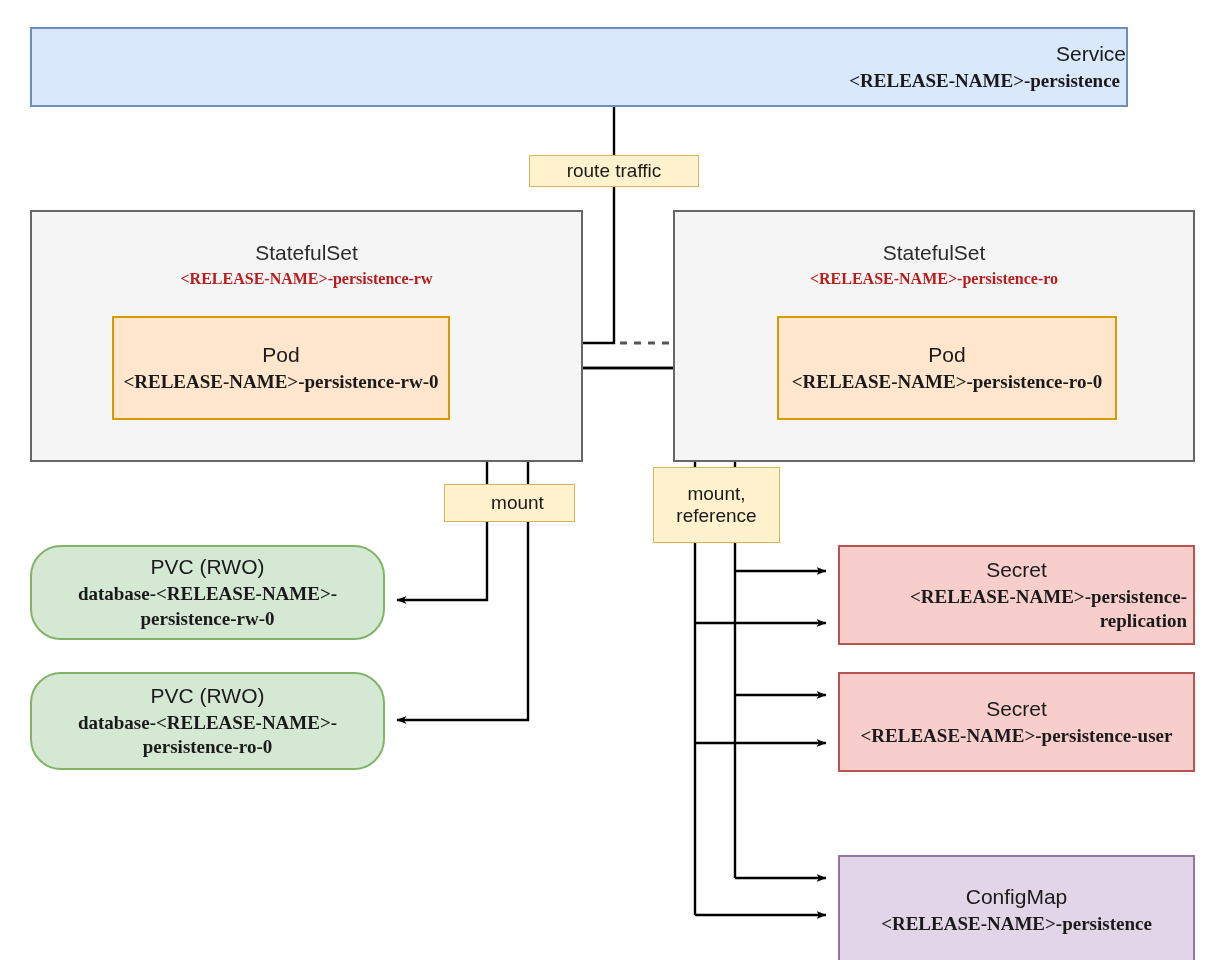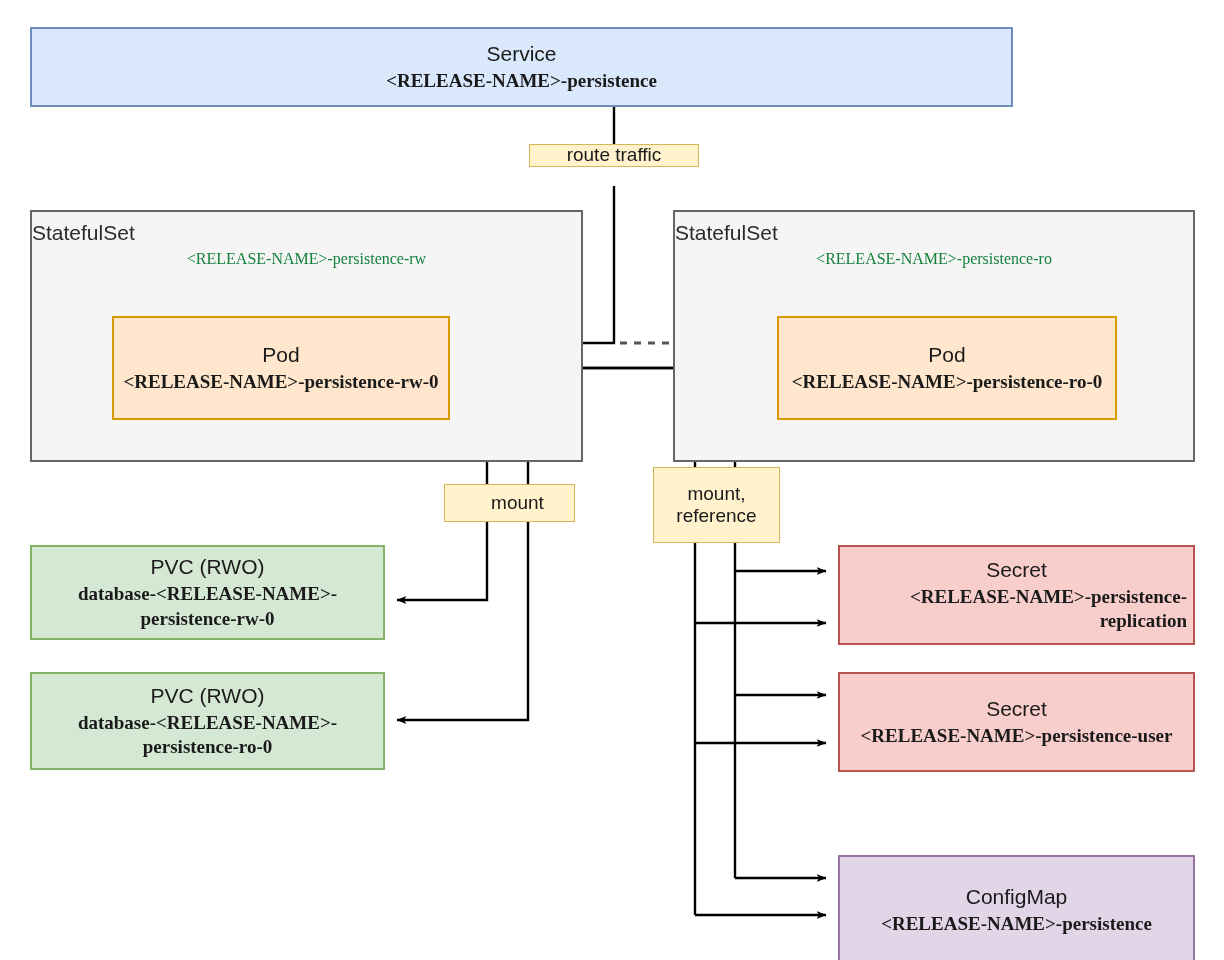--- a/index.html
+++ b/index.html
@@ -53,31 +53,32 @@
     margin-top: 3px;
     padding: 0 6px;
   }
   .group {
     position: absolute;
     box-sizing: border-box;
     border: 2px solid #666666;
     background: #f5f5f5;
   }
   .group .g-title {
+    text-align: center;
     font-size: 21px;
     color: #2b2b2b;
-    margin-top: 8px;
+    margin-top: 28px;
     line-height: 1.2;
   }
   .group .g-subtitle {
     text-align: center;
     font-family: "Liberation Serif", serif;
     font-size: 16px;
-    font-weight: normal;
-    color: #15803d;
+    font-weight: bold;
+    color: #b91c1c;
     margin-top: 4px;
     line-height: 1.25;
   }
   .edge-label {
     position: absolute;
     box-sizing: border-box;
     background: #fff2cc;
     border: 1px solid #d6b656;
     color: #1a1a1a;
     font-size: 19px;
@@ -85,21 +86,21 @@
     display: flex;
     flex-direction: column;
     align-items: center;
     justify-content: center;
     text-align: center;
     z-index: 5;
   }
   
   .n-service   { background: #dae8fc; border-color: #6c8ebf; }
   .n-pod       { background: #ffe6cc; border-color: #d79b00; }
-  .n-pvc       { background: #d5e8d4; border-color: #82b366; }
+  .n-pvc       { background: #d5e8d4; border-color: #82b366; border-radius: 31px; }
   .n-secret    { background: #f8cecc; border-color: #b85450; text-align: right; }
   .n-configmap { background: #e1d5e7; border-color: #9673a6; }
 </style>
 </head>
 <body>
 
 <div id="canvas">
 
   <svg id="edges" viewBox="0 0 1224 960" width="1224" height="960">
     <defs>
@@ -150,21 +151,21 @@
   <div class="group" style="left:30px; top:210px; width:553px; height:252px;">
     <div class="g-title">StatefulSet</div>
     <div class="g-subtitle">&lt;RELEASE-NAME&gt;-persistence-rw</div>
   </div>
 
   <div class="group" style="left:673px; top:210px; width:522px; height:252px;">
     <div class="g-title">StatefulSet</div>
     <div class="g-subtitle">&lt;RELEASE-NAME&gt;-persistence-ro</div>
   </div>
 
-  <div class="node n-service" style="left:30px; top:27px; width:983px; height:80px;">
+  <div class="node n-service" style="left:30px; top:27px; width:1098px; height:80px;align-items:flex-end;">
     <div class="title">Service</div>
     <div class="subtitle">&lt;RELEASE-NAME&gt;-persistence</div>
   </div>
 
   <div class="node n-pod" style="left:112px; top:316px; width:338px; height:104px;">
     <div class="title">Pod</div>
     <div class="subtitle">&lt;RELEASE-NAME&gt;-persistence-rw-0</div>
   </div>
 
   <div class="node n-pod" style="left:777px; top:316px; width:340px; height:104px;">
@@ -190,21 +191,21 @@
   <div class="node n-secret" style="left:838px; top:672px; width:357px; height:100px;">
     <div class="title">Secret</div>
     <div class="subtitle">&lt;RELEASE-NAME&gt;-persistence-user</div>
   </div>
 
   <div class="node n-configmap" style="left:838px; top:855px; width:357px; height:111px;">
     <div class="title">ConfigMap</div>
     <div class="subtitle">&lt;RELEASE-NAME&gt;-persistence</div>
   </div>
 
-  <div class="edge-label" style="left:529px; top:144px; width:170px; height:23px;">
+  <div class="edge-label" style="left:529px; top:155px; width:170px; height:32px;">
     <span>route traffic</span>
   </div>
 
   <div class="edge-label" style="left:444px; top:484px; width:131px; height:38px;padding-left:16px;">
     <span>mount</span>
   </div>
 
   <div class="edge-label" style="left:653px; top:467px; width:127px; height:76px;">
     <span>mount,</span>
     <span>reference</span>

